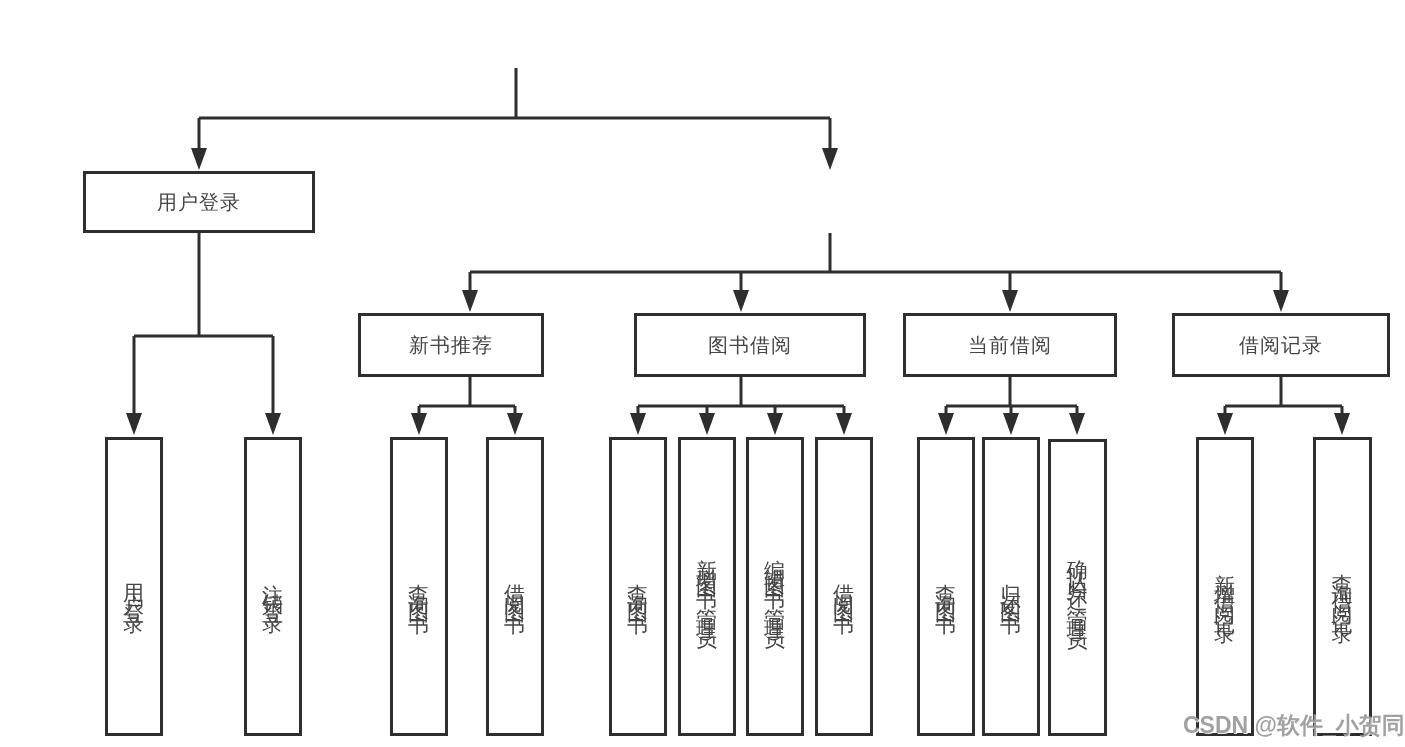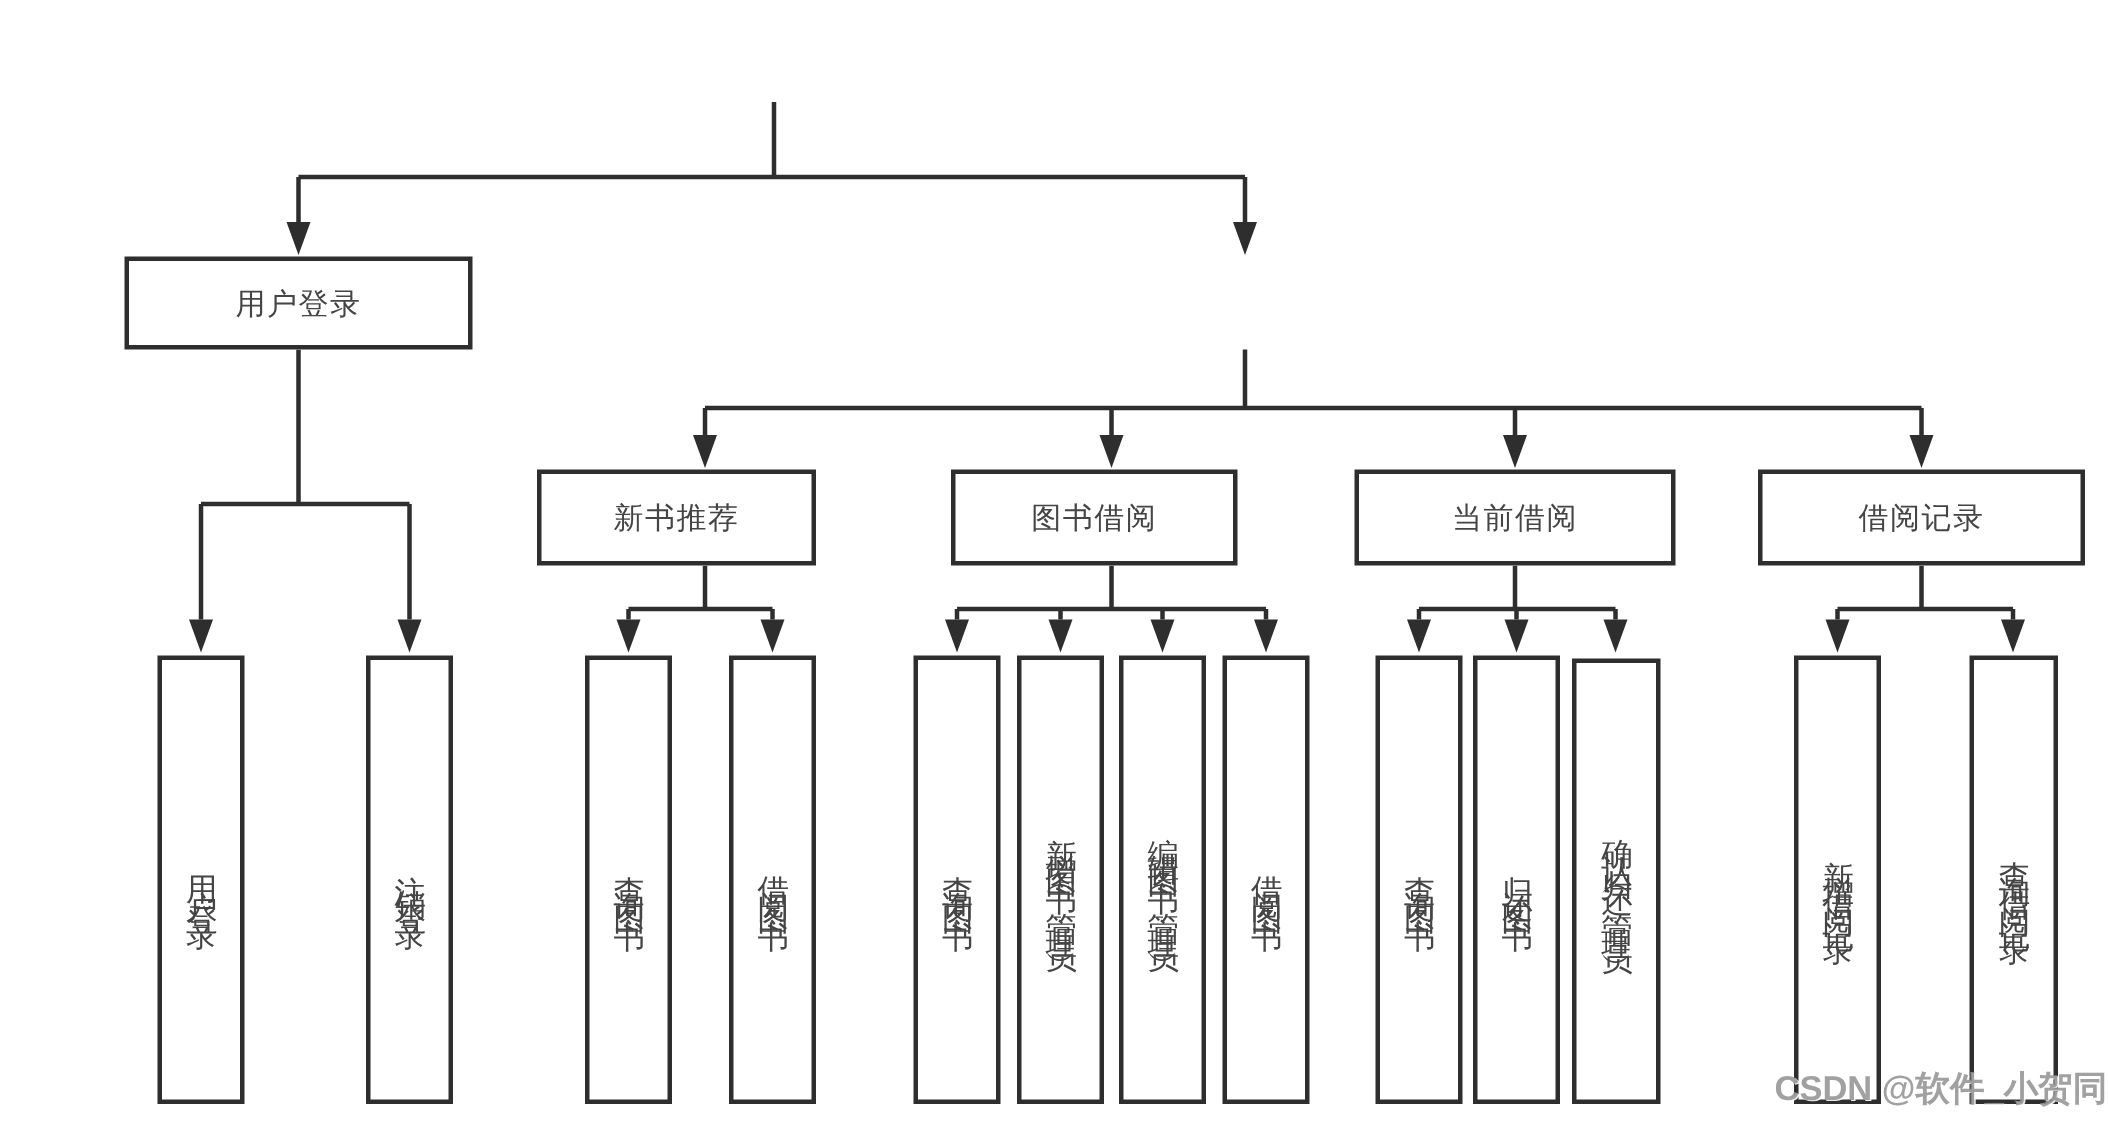--- a/index.html
+++ b/index.html
@@ -104,21 +104,21 @@
   </svg>
 
 
   <div class="node hbox" style="left:83px; top:171px; width:232px; height:62px;">
     <span>用户登录</span>
   </div>
 
   <div class="node hbox" style="left:358px; top:313px; width:186px; height:64px;">
     <span>新书推荐</span>
   </div>
-  <div class="node hbox" style="left:634px; top:313px; width:191px; height:64px;">
+  <div class="node hbox" style="left:634px; top:313px; width:232px; height:64px;">
     <span>图书借阅</span>
   </div>
   <div class="node hbox" style="left:1172px; top:313px; width:218px; height:64px;">
     <span>借阅记录</span>
   </div>
   <div class="node hbox" style="left:903px; top:313px; width:214px; height:64px;">
     <span>当前借阅</span>
   </div>
 
   <div class="node vbox" style="left:105px; top:437px; width:58px; height:299px;">

